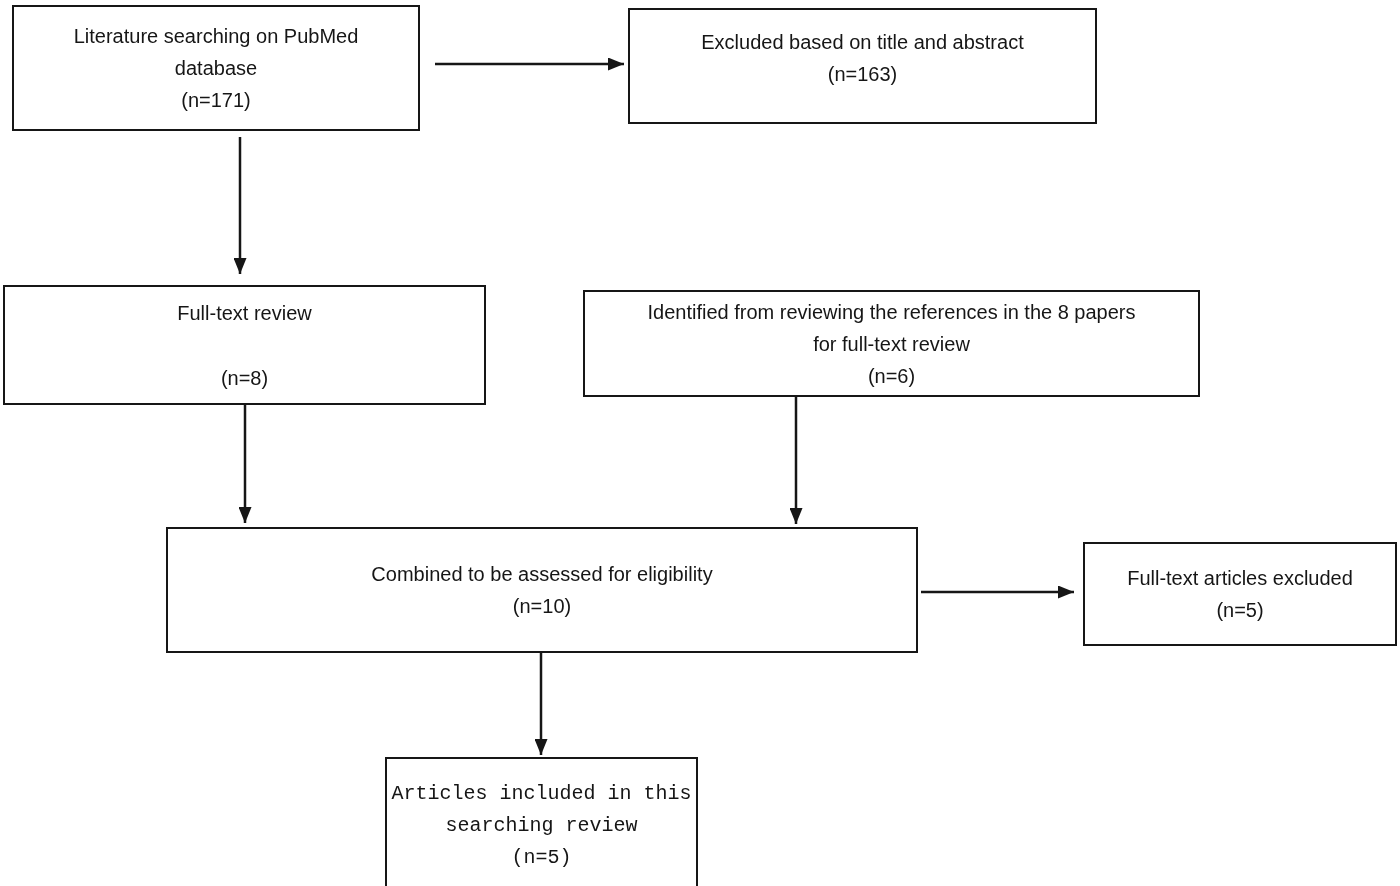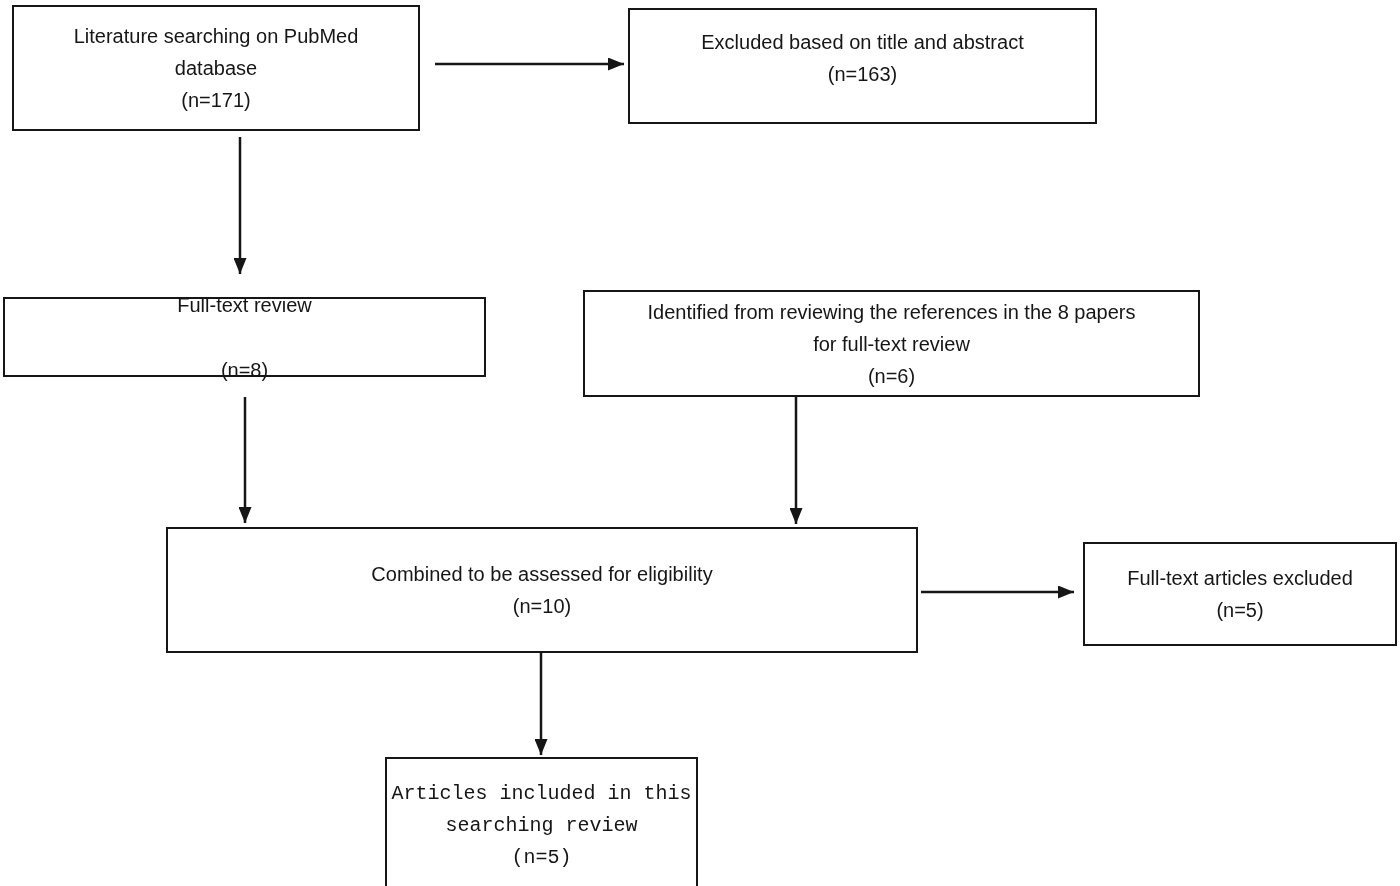--- a/index.html
+++ b/index.html
@@ -68,21 +68,21 @@
     <div class="line">Literature searching on PubMed</div>
     <div class="line">database</div>
     <div class="line">(n=171)</div>
   </div>
 
   <div class="box align-high" style="left:628px; top:2px; width:469px; height:116px;margin-top:6px;">
     <div class="line">Excluded based on title and abstract</div>
     <div class="line">(n=163)</div>
   </div>
 
-  <div class="box" style="left:3px; top:297px; width:483px; height:80px;gap:33px;">
+  <div class="box" style="left:3px; top:285px; width:483px; height:120px;gap:33px;">
     <div class="line">Full-text review</div>
     <div class="line">(n=8)</div>
   </div>
 
   <div class="box" style="left:583px; top:290px; width:617px; height:107px;">
     <div class="line">Identified from reviewing the references in the 8 papers</div>
     <div class="line">for full-text review</div>
     <div class="line">(n=6)</div>
   </div>
 

